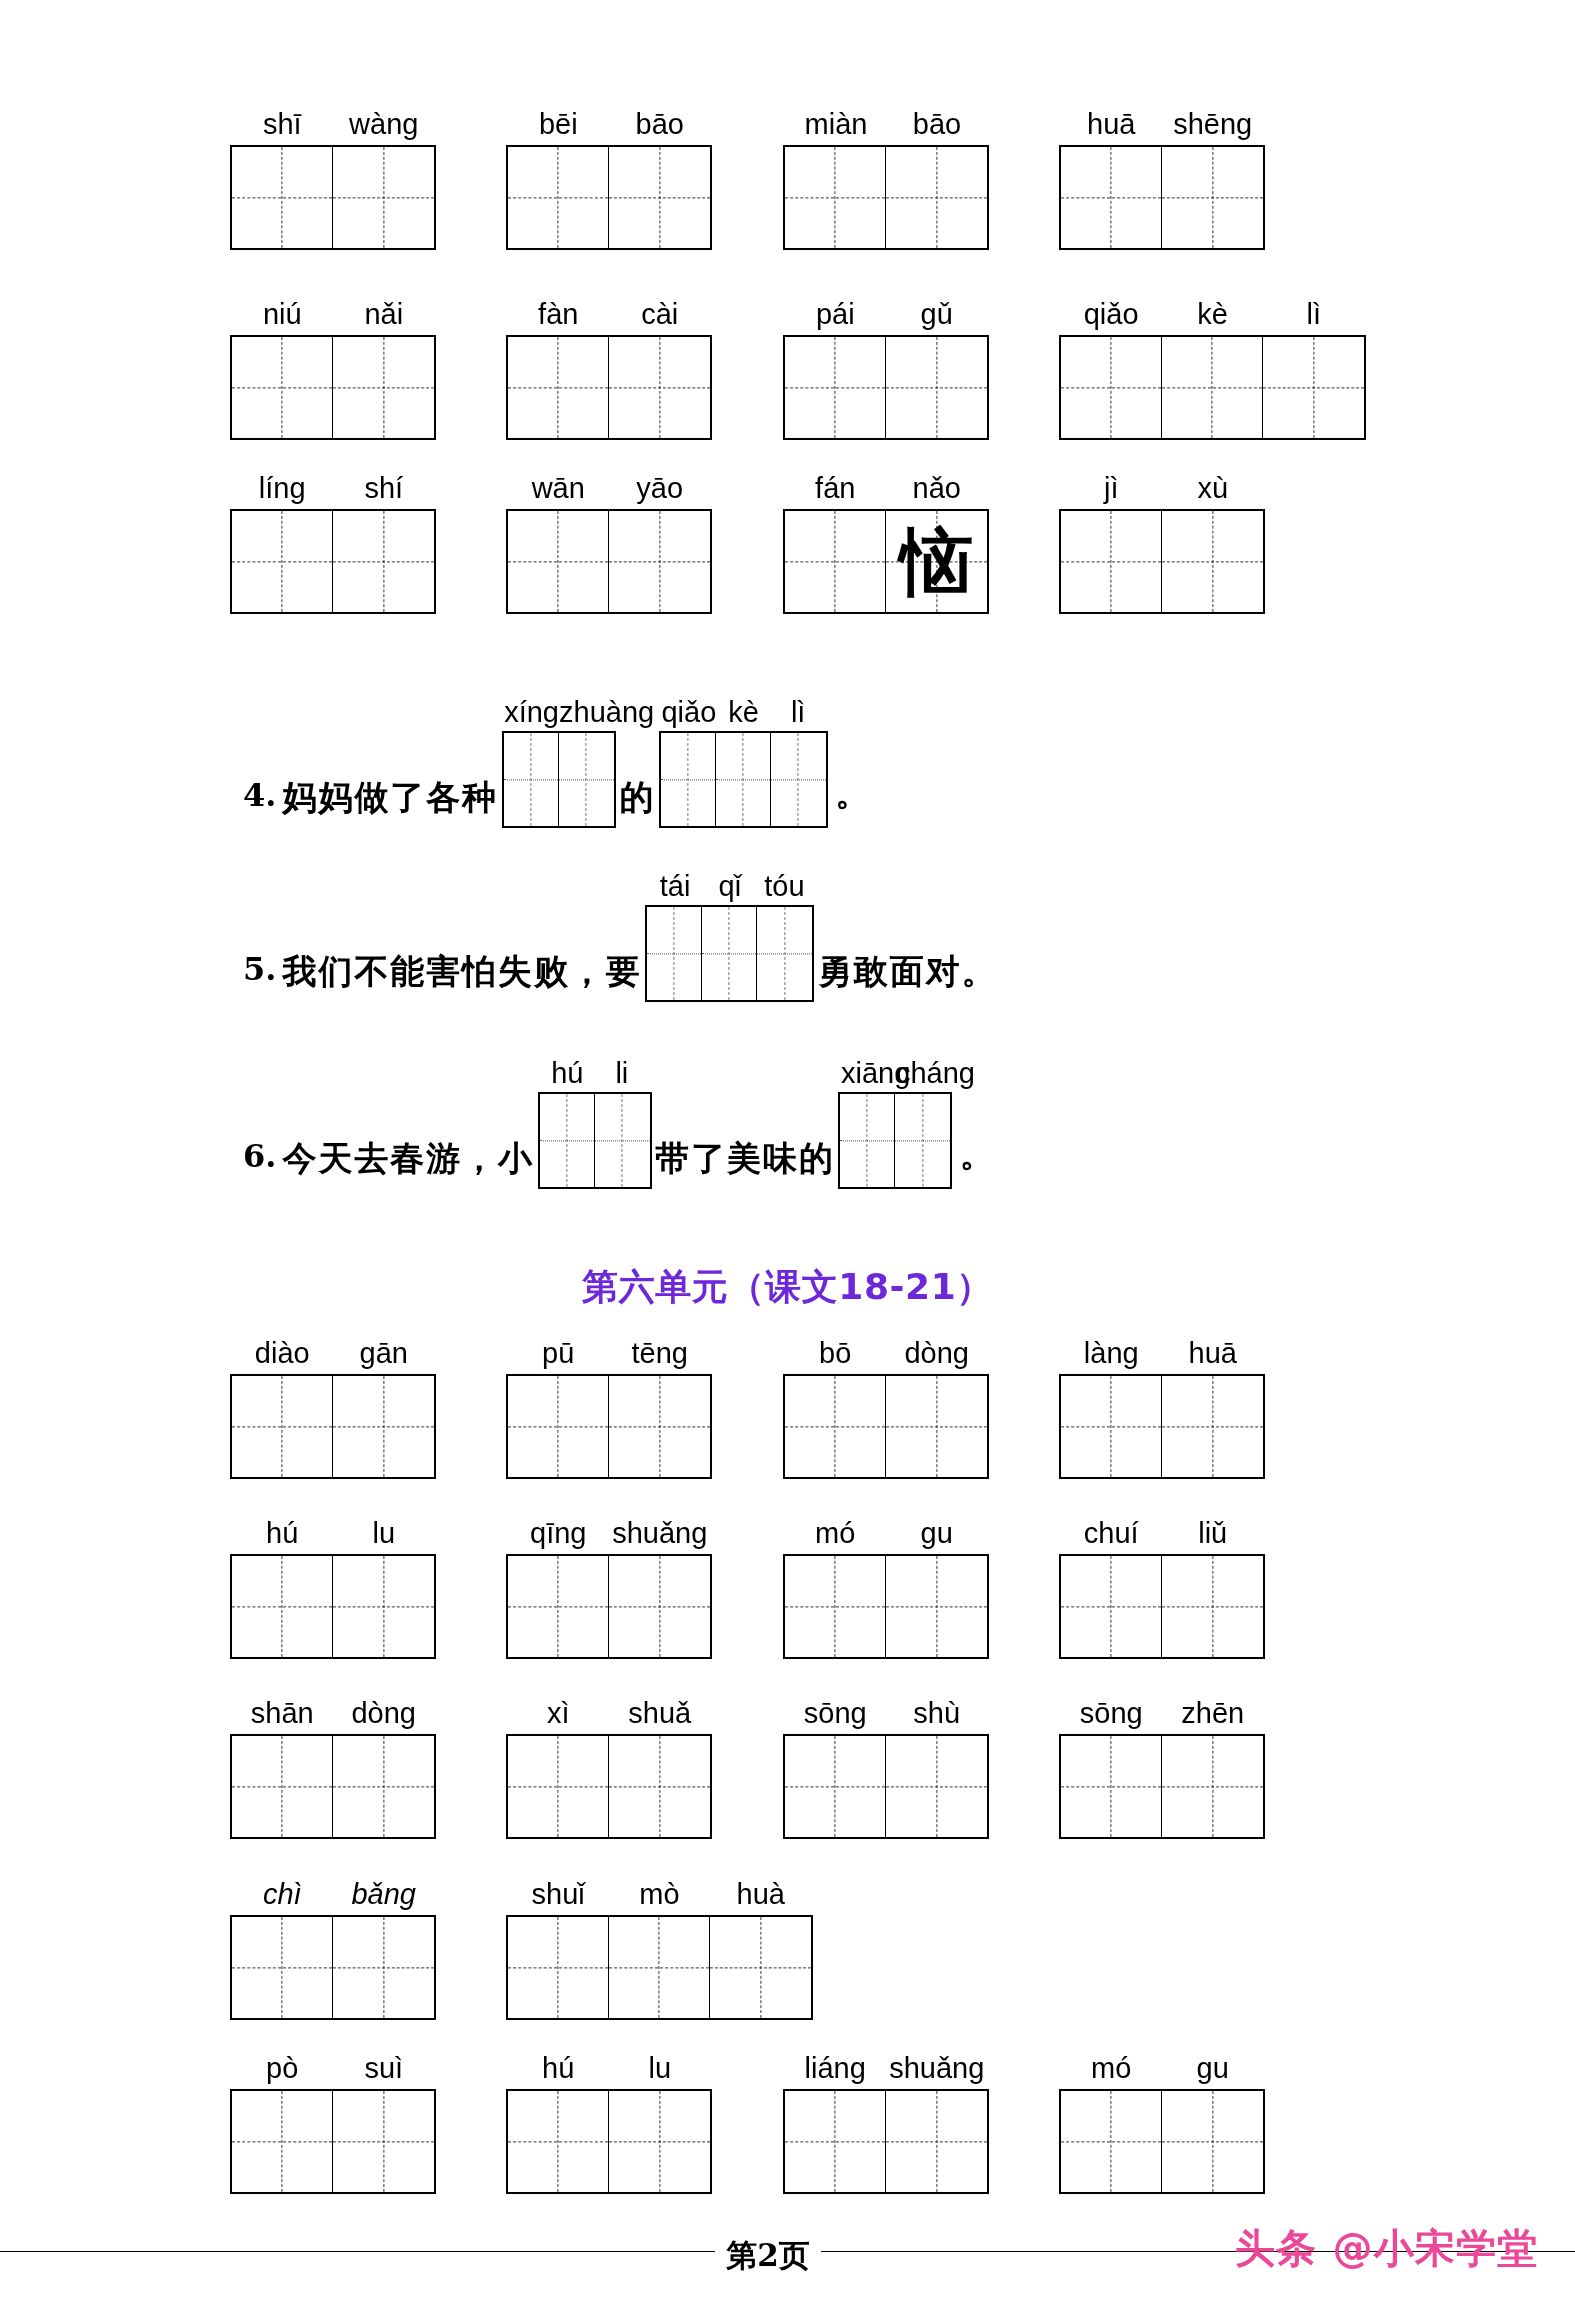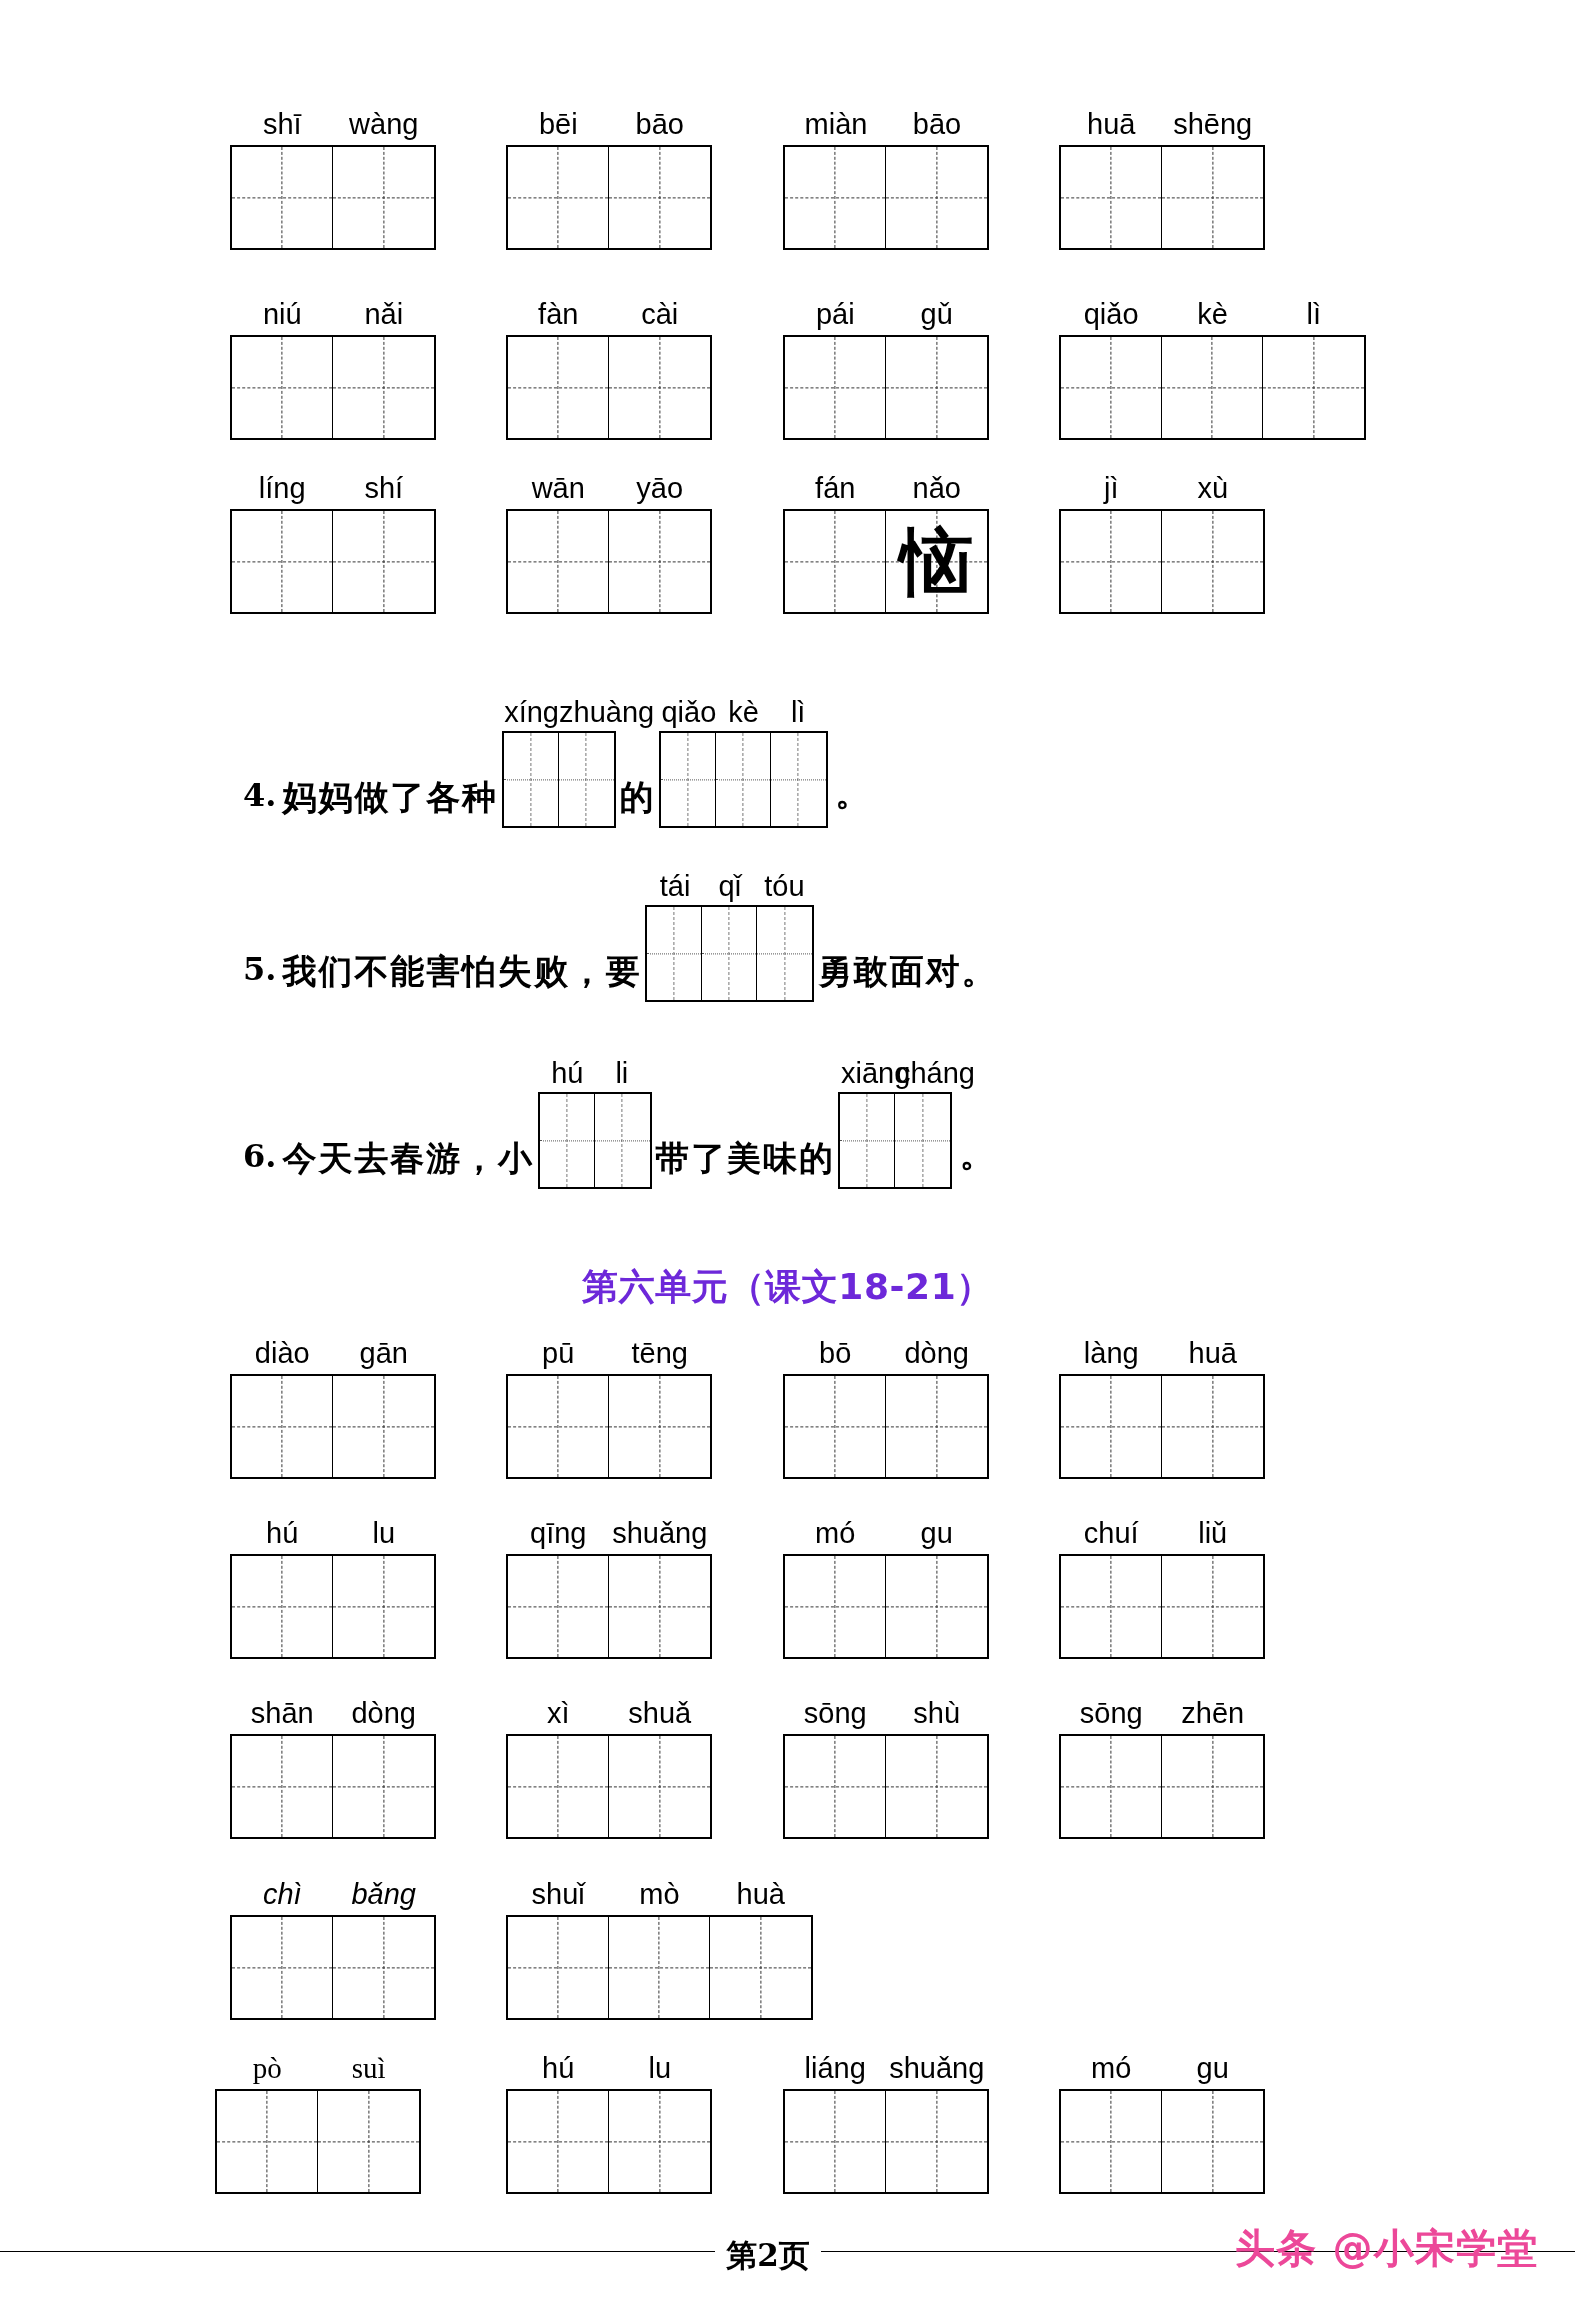--- a/index.html
+++ b/index.html
@@ -513,21 +513,21 @@
           <span style="width: 101px;">shuǐ</span>
           <span style="width: 101px;">mò</span>
           <span style="width: 101px;">huà</span>
         </div>
         <div class="tzg">
           <div class="cell" style="width: 101px; height: 101px;"></div>
           <div class="cell" style="width: 101px; height: 101px;"></div>
           <div class="cell" style="width: 101px; height: 101px;"></div>
         </div>
       </div>
-      <div class="word-group" style="top: 2053px; left: 215px; font-family: Liberation Serif, serif;">
+      <div class="word-group" style="top: 2053px; left: 230px;">
         <div class="pinyin" style="width: 203px;">
           <span style="width: 101px;">pò</span>
           <span style="width: 101px;">suì</span>
         </div>
         <div class="tzg">
           <div class="cell" style="width: 101px; height: 101px;"></div>
           <div class="cell" style="width: 101px; height: 101px;"></div>
         </div>
       </div>
       <div class="word-group" style="top: 2053px; left: 506px;">

